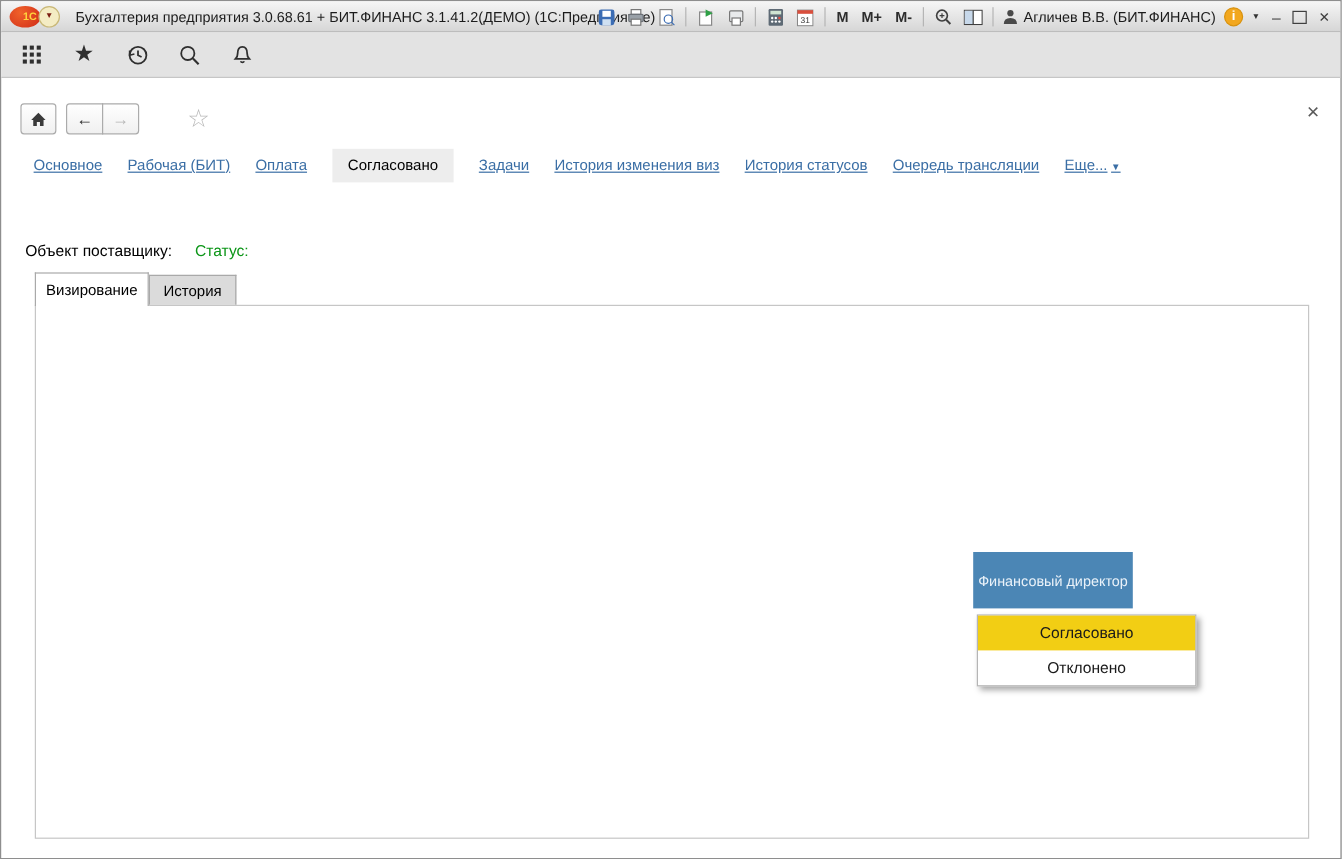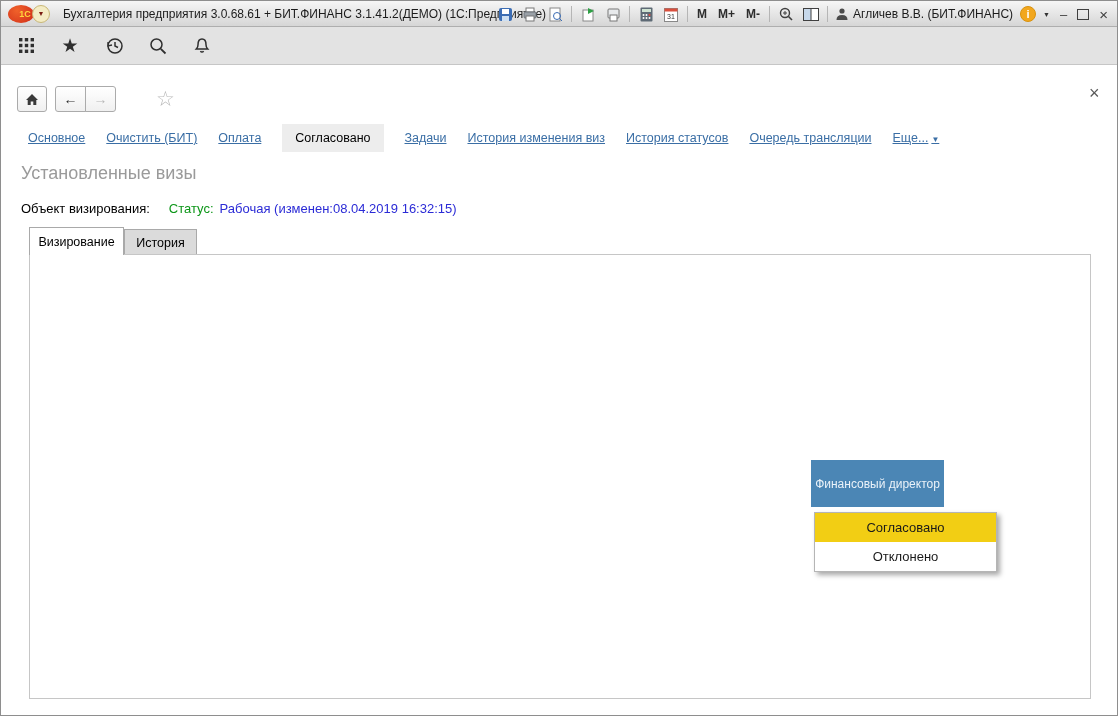--- a/index.html
+++ b/index.html
@@ -263,35 +263,33 @@
       <span>←</span>
     </div>
   <div class="hd-btn" id="btn-fwd">
       <span>→</span>
     </div>
   <div class="fav-star">☆</div>
   <div class="form-close">×</div>
 
   <div class="nav-row">
     <span class="nav-link">Основное</span>
-    <span class="nav-link">Очистить (БИТ)</span>
+    <span class="nav-link">Рабочая (БИТ)</span>
     <span class="nav-link">Оплата</span>
     <span class="nav-active">Согласовано</span>
     <span class="nav-link">Задачи</span>
     <span class="nav-link">История изменения виз</span>
     <span class="nav-link">История статусов</span>
     <span class="nav-link">Очередь трансляции</span>
     <span class="nav-link"><span>Еще...</span><span class="nav-caret">▼</span></span>
   </div>
 
-  <div class="section-title">Установленные визы</div>
   <div class="object-row">
-    <span class="obj-label">Объект визирования:</span>
+    <span class="obj-label">Объект поставщику:</span>
     <span class="status-label">Статус:</span>
-    <span class="status-value">Рабочая (изменен:08.04.2019 16:32:15)</span>
   </div>
 
   <div class="tab" id="tab-visa">Визирование</div>
   <div class="tab" id="tab-hist">История</div>
   <div class="panel"></div>
 
   <div class="btn" id="btn-set">
       <span>Установить</span>
     </div>
   <div class="btn" id="btn-clear">

